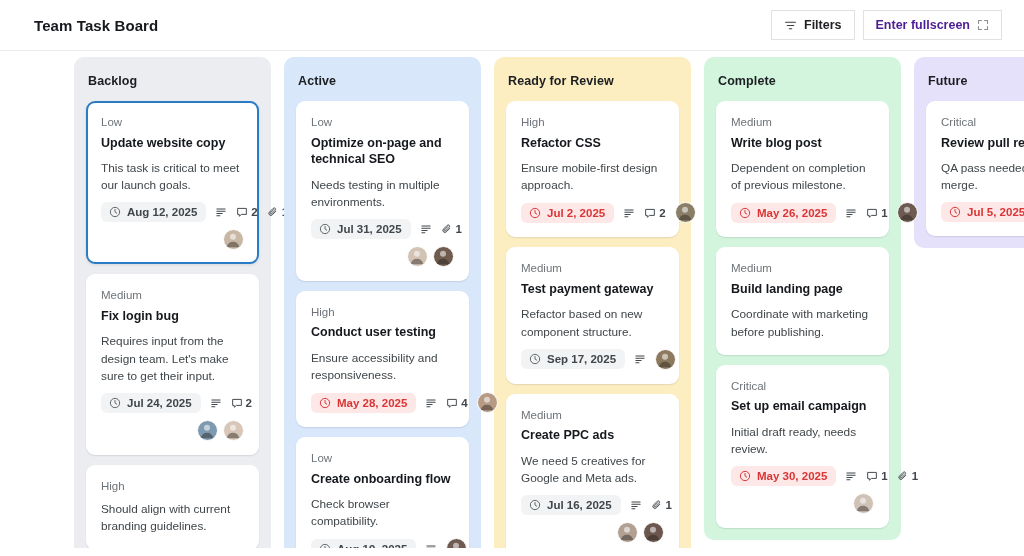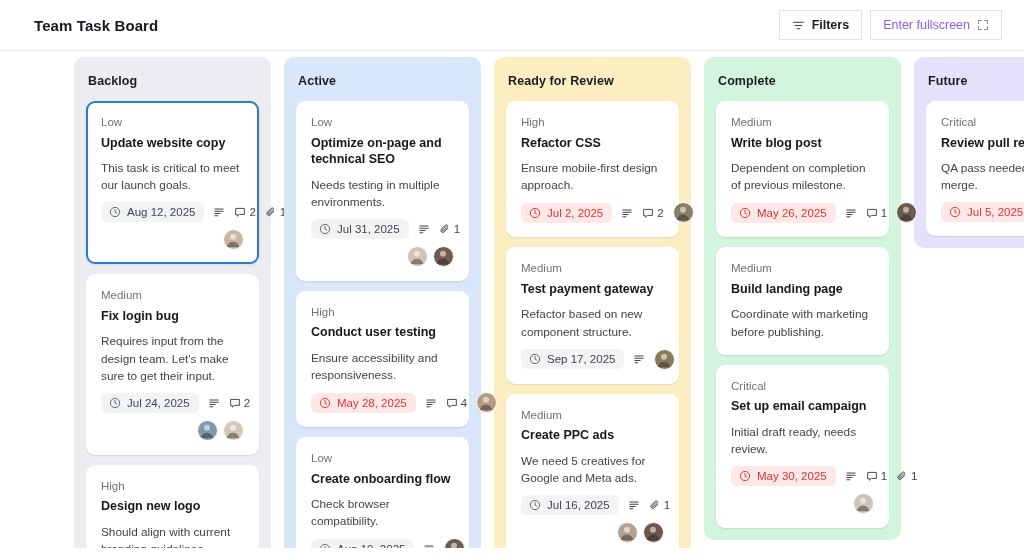--- a/index.html
+++ b/index.html
@@ -40,21 +40,21 @@
     display: flex;
     align-items: center;
     gap: 7px;
     padding: 0 12px;
     font-size: 12.5px;
     color: #3c4043;
     cursor: pointer;
     white-space: nowrap;
   }
   .btn-filters { font-weight: bold; color: #202124; }
-  .btn-fullscreen { color: #8b5cf6; font-weight: normal; }
+  .btn-fullscreen { color: #4c1d95; font-weight: bold; }
   .ico { display: inline-block; line-height: 0; }
 
   
   .board {
     position: relative;
     height: 497px;
     padding: 6px 0 0 53px;
     display: flex;
     align-items: flex-start;
     gap: 13px;
@@ -111,20 +111,21 @@
     font-size: 11.8px;
     color: #3f4549;
     line-height: 1.45;
   }
   .meta-row {
     display: flex;
     align-items: center;
     gap: 9px;
     flex-wrap: nowrap;
     margin-top: -1px;
+    font-weight: bold;
   }
   .date-chip {
     display: inline-flex;
     align-items: center;
     gap: 6px;
     background: #f1f3f4;
     color: #40464b;
     border-radius: 6px;
     padding: 4px 9px 4px 8px;
     font-size: 11.5px;
@@ -265,21 +266,20 @@
               <svg width="18" height="18" viewBox="0 0 24 24">
       <circle cx="12" cy="9" r="4" fill="rgba(255,255,255,.55)"></circle>
       <path d="M3.5 23c1.2-5 4.6-7.2 8.5-7.2S19.3 18 20.5 23z" fill="rgba(40,35,30,.45)"></path>
     </svg>
             </div>
           </div>
         </div>
       </div>
       <div class="card">
         <div class="priority">High</div>
-        <div class="card-title">Design new logo</div>
         <div class="card-desc">Should align with current branding guidelines.</div>
       </div>
     </div>
     <div class="column" style="background: rgb(217, 231, 251);">
       <div class="col-title">Active</div>
       <div class="card">
         <div class="priority">Low</div>
         <div class="card-title">Optimize on-page and technical SEO</div>
         <div class="card-desc">Needs testing in multiple environments.</div>
         <div class="meta-row">

